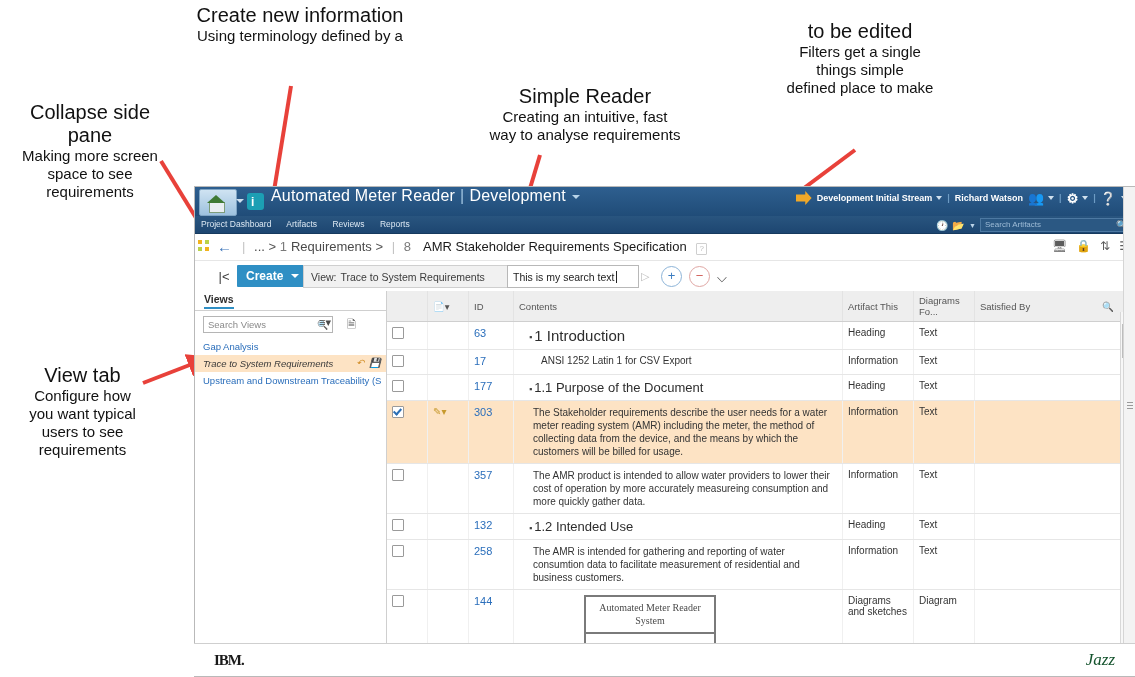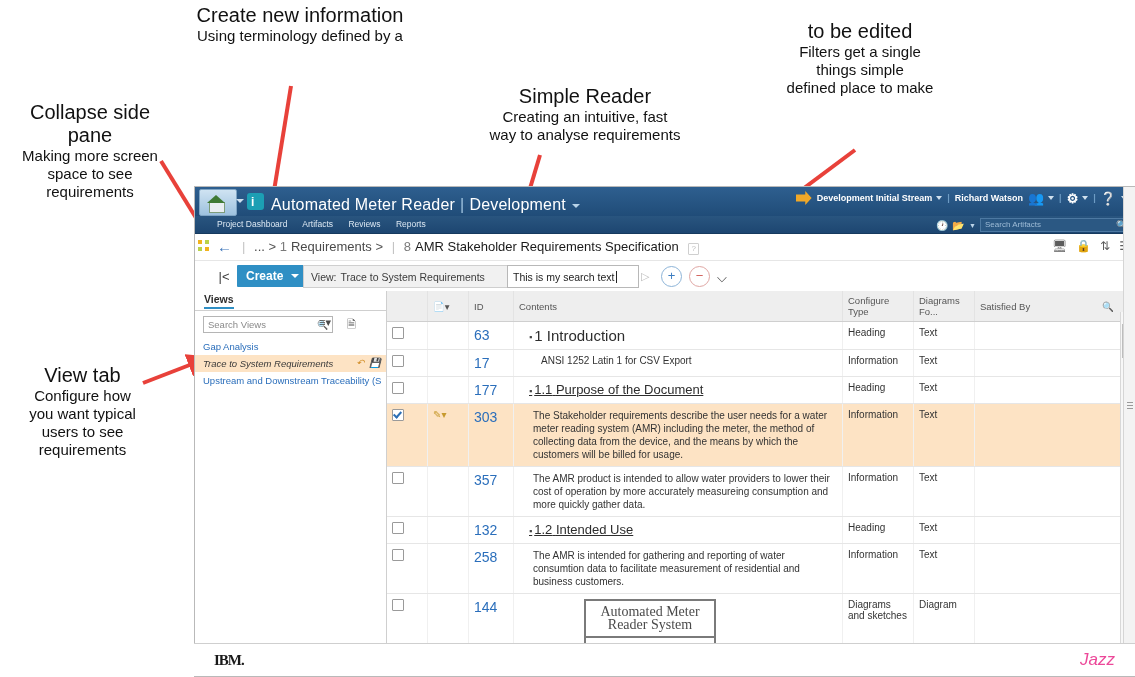--- a/index.html
+++ b/index.html
@@ -23,54 +23,54 @@
   
   .banner{height:29px;background:linear-gradient(#2e5f8f,#204c78);position:relative;}
   .home-ico{position:absolute;left:4px;top:2px;width:36px;height:25px;
      background:linear-gradient(#cfe3f2,#9dc1de);border:1px solid #7ea4c4;border-radius:2px;}
   .home-ico:after{content:"";position:absolute;left:7px;top:5px;width:0;height:0;
      border-left:9px solid transparent;border-right:9px solid transparent;border-bottom:8px solid #3f7a35;}
   .home-ico:before{content:"";position:absolute;left:9px;top:12px;width:14px;height:9px;background:#e9eef2;border:1px solid #7d9c7a;}
   .home-caret{position:absolute;left:41px;top:12px;border-left:4px solid transparent;border-right:4px solid transparent;border-top:4px solid #cfe0ee;}
   .rm-ico{position:absolute;left:52px;top:6px;width:17px;height:17px;background:#1c9fb4;border-radius:3px;}
   .rm-ico span{position:absolute;left:4px;top:2px;color:#fff;font-size:12px;font-weight:bold;}
-  .proj-title{position:absolute;left:76px;top:9px;color:#fff;font-size:16px;letter-spacing:.2px;}
+  .proj-title{position:absolute;left:76px;top:0;color:#fff;font-size:16px;letter-spacing:.2px;}
   .proj-title .sep{color:#9fc3e0;margin:0 5px;}
   .proj-caret{display:inline-block;margin-left:6px;border-left:4px solid transparent;border-right:4px solid transparent;border-top:4px solid #b8d3e8;vertical-align:middle;}
   .banner-right{position:absolute;right:4px;top:4px;display:flex;align-items:center;gap:0;color:#fff;font-size:9px;font-weight:bold;}
   .banner-right .seg{display:flex;align-items:center;padding:0 5px;white-space:nowrap;}
   .banner-right .vbar{color:#6d9cc4;}
   .stream-ico{width:16px;height:14px;background:#f0a828;margin-right:5px;position:relative;clip-path:polygon(0% 25%,60% 25%,60% 0%,100% 50%,60% 100%,60% 75%,0% 75%);}
   .dc{display:inline-block;margin-left:4px;border-left:3px solid transparent;border-right:3px solid transparent;border-top:4px solid #cfe0ee;}
   .ico-sm{font-size:13px;line-height:13px;}
 
   
   .navbar{height:17px;background:linear-gradient(#29557f,#1d4671);position:relative;border-bottom:1px solid #163a5e;}
-  .navbar .links{position:absolute;left:6px;top:3px;font-size:8.5px;color:#dce8f3;margin-left:16px;}
+  .navbar .links{position:absolute;left:6px;top:3px;font-size:8.5px;color:#dce8f3;}
   .navbar .links span{margin-right:13px;}
   .navsearch{position:absolute;right:4px;top:2px;display:flex;align-items:center;gap:4px;}
   .navsearch .sf{width:150px;height:12px;background:#2b5883;border:1px solid #4d79a2;position:relative;}
   .navsearch .sf i{position:absolute;left:4px;top:1px;color:#9dbbd6;font-size:8px;font-style:normal;}
   .navsearch .sf .mag{position:absolute;right:3px;top:1px;color:#a9c5dd;font-size:9px;}
   .navsearch .cico{color:#bcd4e8;font-size:10px;}
 
   
   .crumbrow{height:26px;background:#fff;position:relative;border-bottom:1px solid #e6e6e6;}
   .grid-ico{position:absolute;left:3px;top:6px;width:11px;height:11px;
      background:
        linear-gradient(#f2b31e,#f2b31e) 0 0/4px 4px no-repeat,
        linear-gradient(#b9d34a,#b9d34a) 7px 0/4px 4px no-repeat,
        linear-gradient(#b9d34a,#b9d34a) 0 7px/4px 4px no-repeat,
        linear-gradient(#f2b31e,#f2b31e) 7px 7px/4px 4px no-repeat;}
   .backarrow{position:absolute;left:22px;top:4px;color:#3b73b9;font-size:15px;}
   .crumb{position:absolute;left:42px;top:5px;font-size:13px;color:#555;}
   .crumb .pipe{color:#c3c3c3;margin:0 5px;}
   .crumb .lnk{color:#4a4a4a;}
   .crumb .num{color:#7a7a7a;margin-right:4px;}
-  .crumb .cur{color:#1a1a1a;}
+  .crumb .cur{color:#1a1a1a;margin-left:8px;}
   .crumb .q{display:inline-block;margin-left:6px;width:9px;height:10px;border:1px solid #cfcfcf;color:#bdbdbd;font-size:8px;text-align:center;line-height:10px;border-radius:1px;}
   .crumbtools{position:absolute;right:6px;top:5px;display:flex;gap:9px;color:#5c5c5c;font-size:12px;align-items:center;}
 
   
   .toolbar{height:31px;background:#fff;position:relative;border-bottom:1px solid #dcdcdc;}
   .collapse-btn{position:absolute;left:19px;top:6px;width:20px;height:19px;color:#3c3c3c;font-size:13px;text-align:center;line-height:19px;}
   .create-btn{position:absolute;left:42px;top:4px;height:22px;background:#2f8fc4;color:#fff;
      font-size:12px;font-weight:bold;padding:0 9px;display:flex;align-items:center;gap:8px;border-radius:1px;}
   .create-btn .cc{border-left:4px solid transparent;border-right:4px solid transparent;border-top:4px solid #fff;}
   .viewbox{position:absolute;left:108px;top:4px;height:21px;min-width:200px;background:#f1f1f1;border:1px solid #cfcfcf;
@@ -105,49 +105,49 @@
   
   .mainpane{flex:1;position:relative;background:#fff;overflow:hidden;}
   table.grid{width:100%;border-collapse:collapse;table-layout:fixed;font-size:10px;}
   table.grid th{background:#eeeeee;border-bottom:1px solid #cfcfcf;border-right:1px solid #e3e3e3;
      font-weight:normal;color:#555;text-align:left;padding:4px 5px;height:13px;font-size:9.5px;}
   table.grid td{border-bottom:1px solid #e6e6e6;border-right:1px solid #f0f0f0;padding:5px 5px;vertical-align:top;color:#333;}
   .c-chk{width:30px;} .c-ed{width:30px;} .c-id{width:34px;} .c-type{width:60px;} .c-fmt{width:50px;} .c-sat{width:150px;}
   .cb{width:10px;height:10px;border:1px solid #9a9a9a;background:#fff;display:inline-block;border-radius:1px;}
   .cb.on{background:#fff;position:relative;}
   .cb.on:after{content:"";position:absolute;left:2px;top:0px;width:3px;height:6px;border:solid #2c6fb5;border-width:0 2px 2px 0;transform:rotate(42deg);}
-  .idc{color:#2a6ebb;font-size:14px;}
+  .idc{color:#2a6ebb;font-size:11px;}
   .row-sel td{background:#fde3c4;}
   .h1{font-size:15px;color:#2d2d2d;padding-left:10px;}
-  .h2{font-size:13px;color:#2d2d2d;padding-left:10px;text-decoration:underline;}
+  .h2{font-size:13px;color:#2d2d2d;padding-left:10px;}
   .hbullet{color:#444;margin-right:2px;font-size:9px;vertical-align:middle;}
   .bodytxt{font-size:10px;line-height:13px;color:#333;padding-left:14px;}
   .plaintxt{font-size:10px;color:#333;padding-left:22px;}
   .pencil{color:#c79a2e;font-size:10px;}
   .diagbox{margin-left:65px;width:128px;border:2px solid #7a7a7a;position:relative;height:95px;}
-  .diagbox .ttl{text-align:center;font-size:14px;color:#4a4a4a;padding:4px 0 5px;border-bottom:2px solid #7a7a7a;line-height:13px;font-family:"Liberation Serif",serif;}
+  .diagbox .ttl{text-align:center;font-size:10px;color:#4a4a4a;padding:4px 0 5px;border-bottom:2px solid #7a7a7a;line-height:13px;font-family:"Liberation Serif",serif;}
   .diagbox .arc{position:absolute;left:28px;bottom:-8px;width:72px;height:34px;border:2px solid #3a3a3a;border-radius:50%;border-bottom-color:transparent;border-left-color:transparent;border-right-color:transparent;}
 
   
   .vsb{position:absolute;right:0;top:21px;bottom:32px;width:15px;background:#f7f7f7;border-left:1px solid #d8d8d8;}
   .vsb .up,.vsb .dn{position:absolute;left:3px;color:#777;font-size:8px;}
   .vsb .up{top:1px;} .vsb .dn{bottom:1px;}
   .vsb .th{position:absolute;left:1px;right:1px;top:12px;height:32px;background:linear-gradient(#fdfdfd,#e2e2e2);border:1px solid #bdbdbd;}
   .hsb{position:absolute;left:0;right:15px;bottom:17px;height:13px;background:#f2f2f2;border-top:1px solid #dcdcdc;}
   .hsb .th{position:absolute;left:14px;right:20px;top:1px;bottom:1px;background:linear-gradient(#fdfdfd,#dcdcdc);border:1px solid #b5b5b5;}
   .hsb .la{position:absolute;left:3px;top:0px;color:#666;font-size:8px;}
   .hsb .ra{position:absolute;right:4px;top:0px;color:#666;font-size:8px;}
   .statusbar{position:absolute;left:0;right:0;bottom:0;height:16px;background:#f5f5f5;border-top:1px solid #dcdcdc;
      font-size:9px;color:#555;}
   .statusbar .l{position:absolute;left:6px;top:3px;}
   .statusbar .r{position:absolute;right:6px;top:3px;}
   .statusbar .r a{color:#2a6ebb;text-decoration:none;}
   .footer{position:absolute;left:0;right:0;bottom:0;height:32px;background:#fff;border-top:1px solid #cfcfcf;}
   .ibm{position:absolute;left:20px;top:8px;font-size:15px;font-weight:bold;letter-spacing:-1px;color:#1a1a1a;font-family:"Liberation Serif",serif;}
-  .jazz{position:absolute;right:20px;top:6px;font-size:17px;color:#ec4899;font-style:italic;font-family:Liberation Sans, sans-serif;}
+  .jazz{position:absolute;right:20px;top:6px;font-size:17px;color:#14532d;font-style:italic;font-family:Liberation Serif, serif;}
   .appvsb{position:absolute;right:0;top:0;bottom:0;width:12px;background:#f3f3f3;border-left:1px solid #d5d5d5;}
   .appvsb .gr{position:absolute;left:3px;top:44%;width:6px;height:8px;
      background:repeating-linear-gradient(#9a9a9a 0 1px,transparent 1px 3px);}
   .appvsb .dn{position:absolute;bottom:2px;left:3px;color:#777;font-size:7px;}
 </style>
 </head>
 <body>
 
 <div class="anno" style="left:140px;top:4px;width:320px;">
   <div class="t">Create new information</div>
@@ -334,21 +334,21 @@
     </div>
 
     <div class="mainpane">
       <table class="grid">
         <thead>
           <tr>
             <th class="c-chk"></th>
             <th class="c-ed"><span>📄▾</span></th>
             <th class="c-id">ID</th>
             <th>Contents</th>
-            <th class="c-type">Configure Type</th>
+            <th class="c-type">Artifact This</th>
             <th class="c-fmt">Diagrams Fo...</th>
             <th class="c-sat">
               <span>Satisfied By</span>
               <span style="float:right;margin-right:16px;">🔍</span>
             </th>
           </tr>
         </thead>
         <tbody>
 
           <tr>

